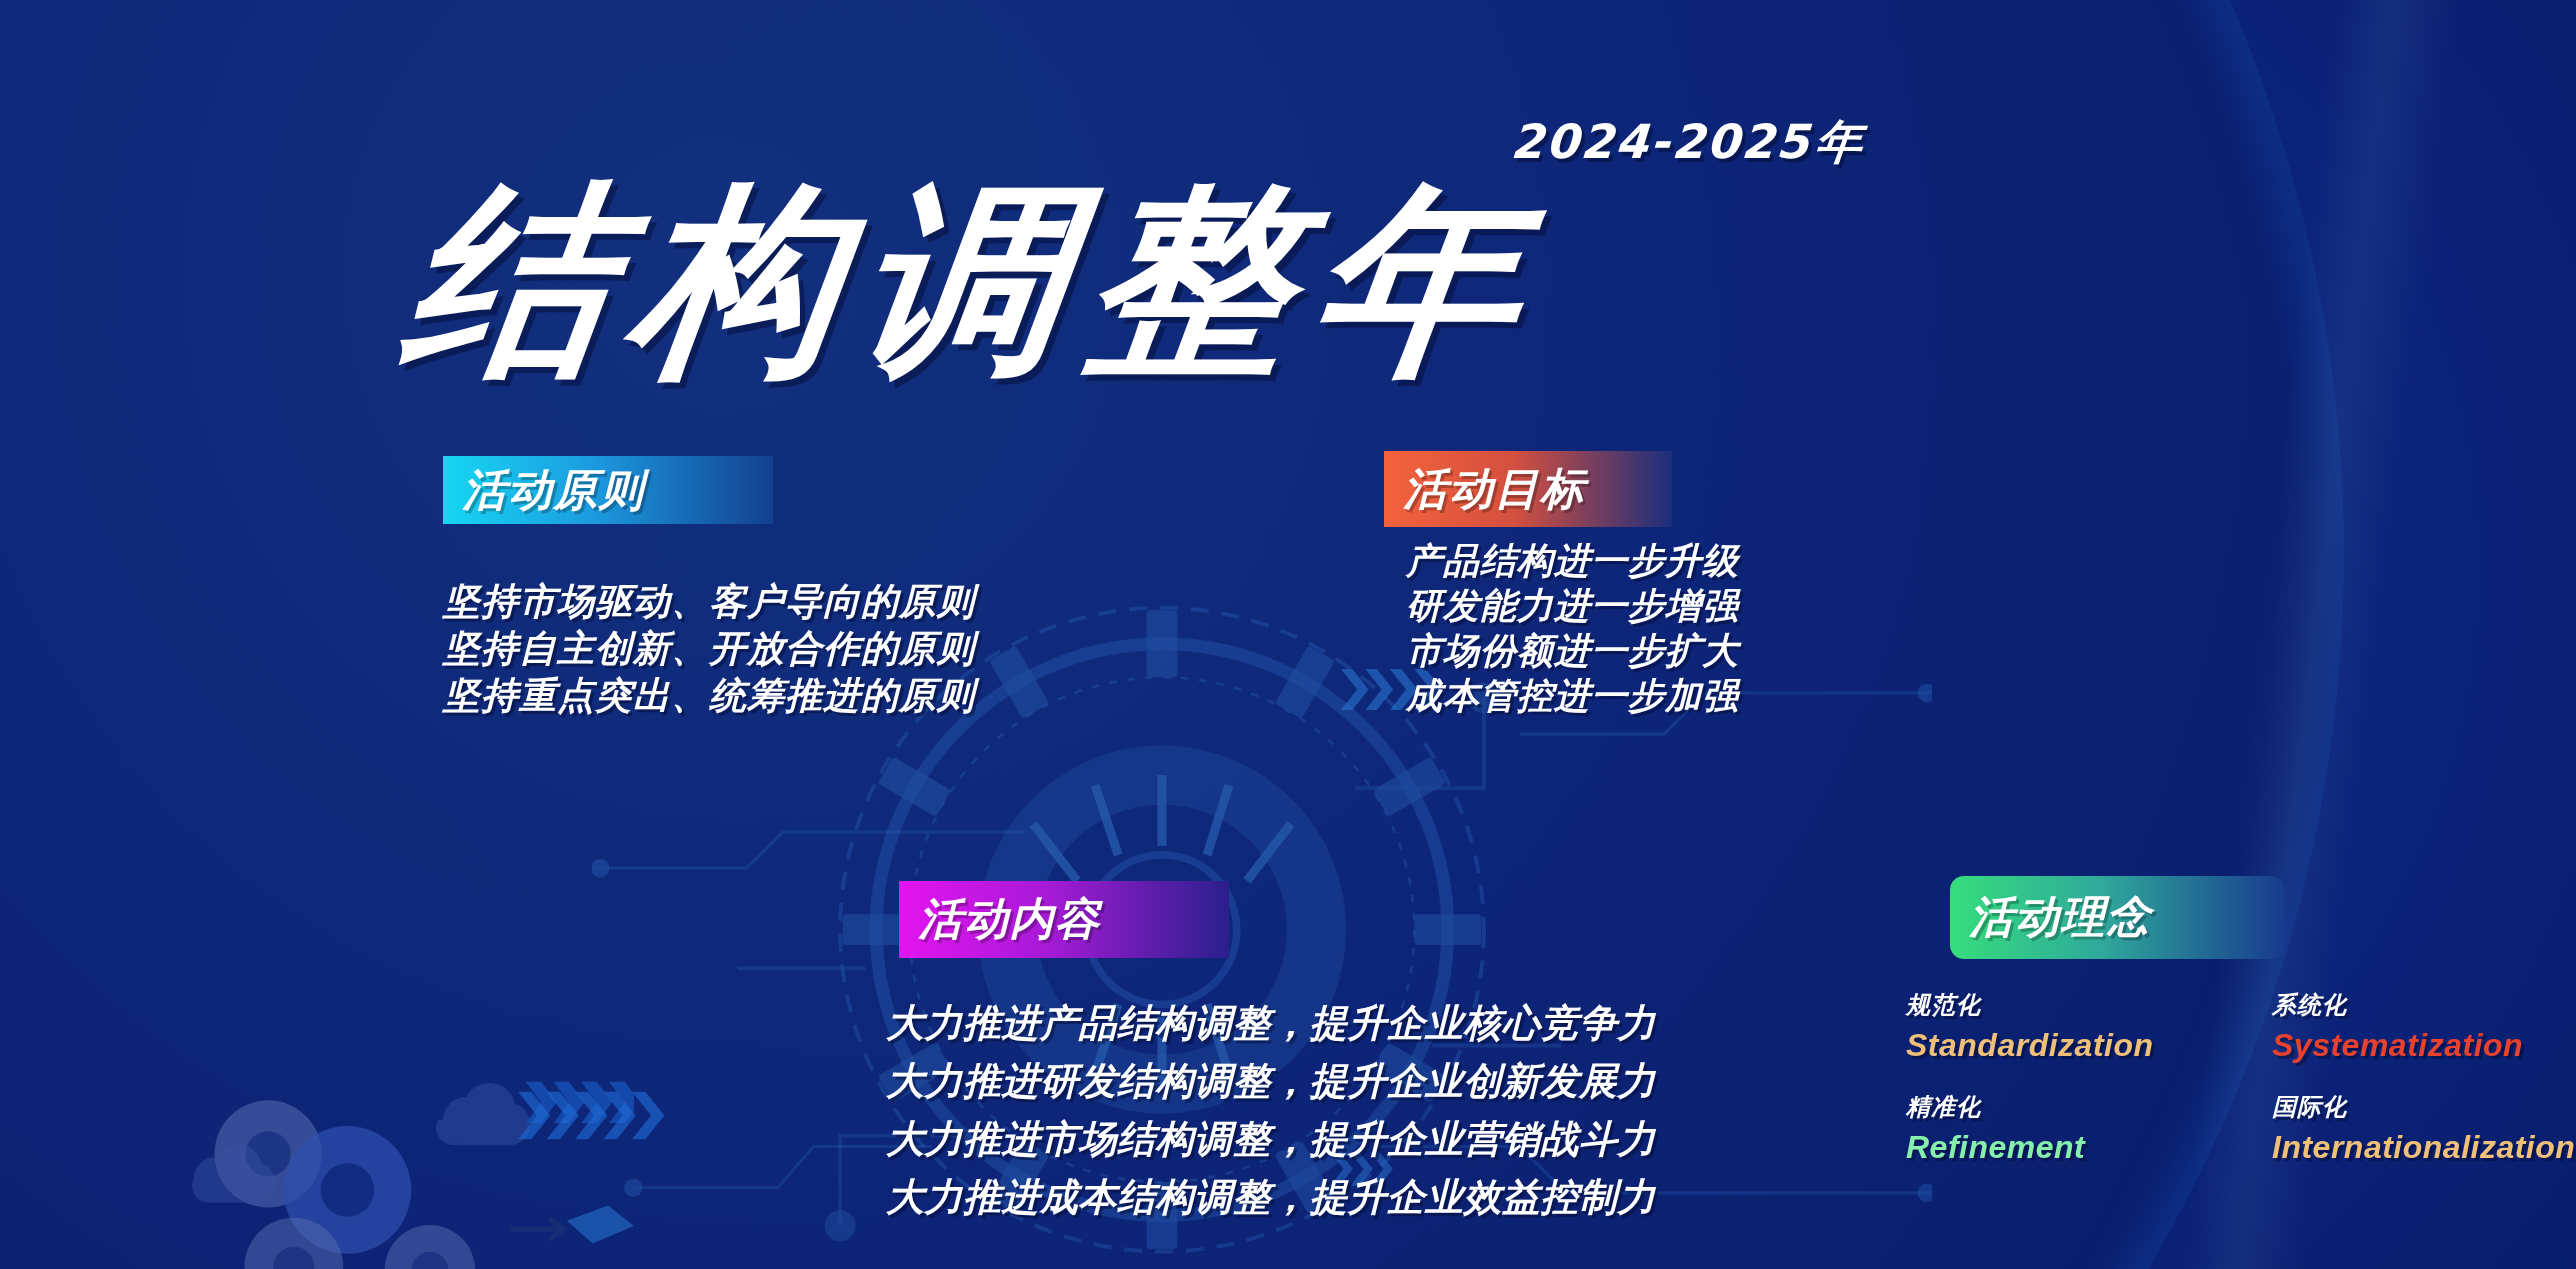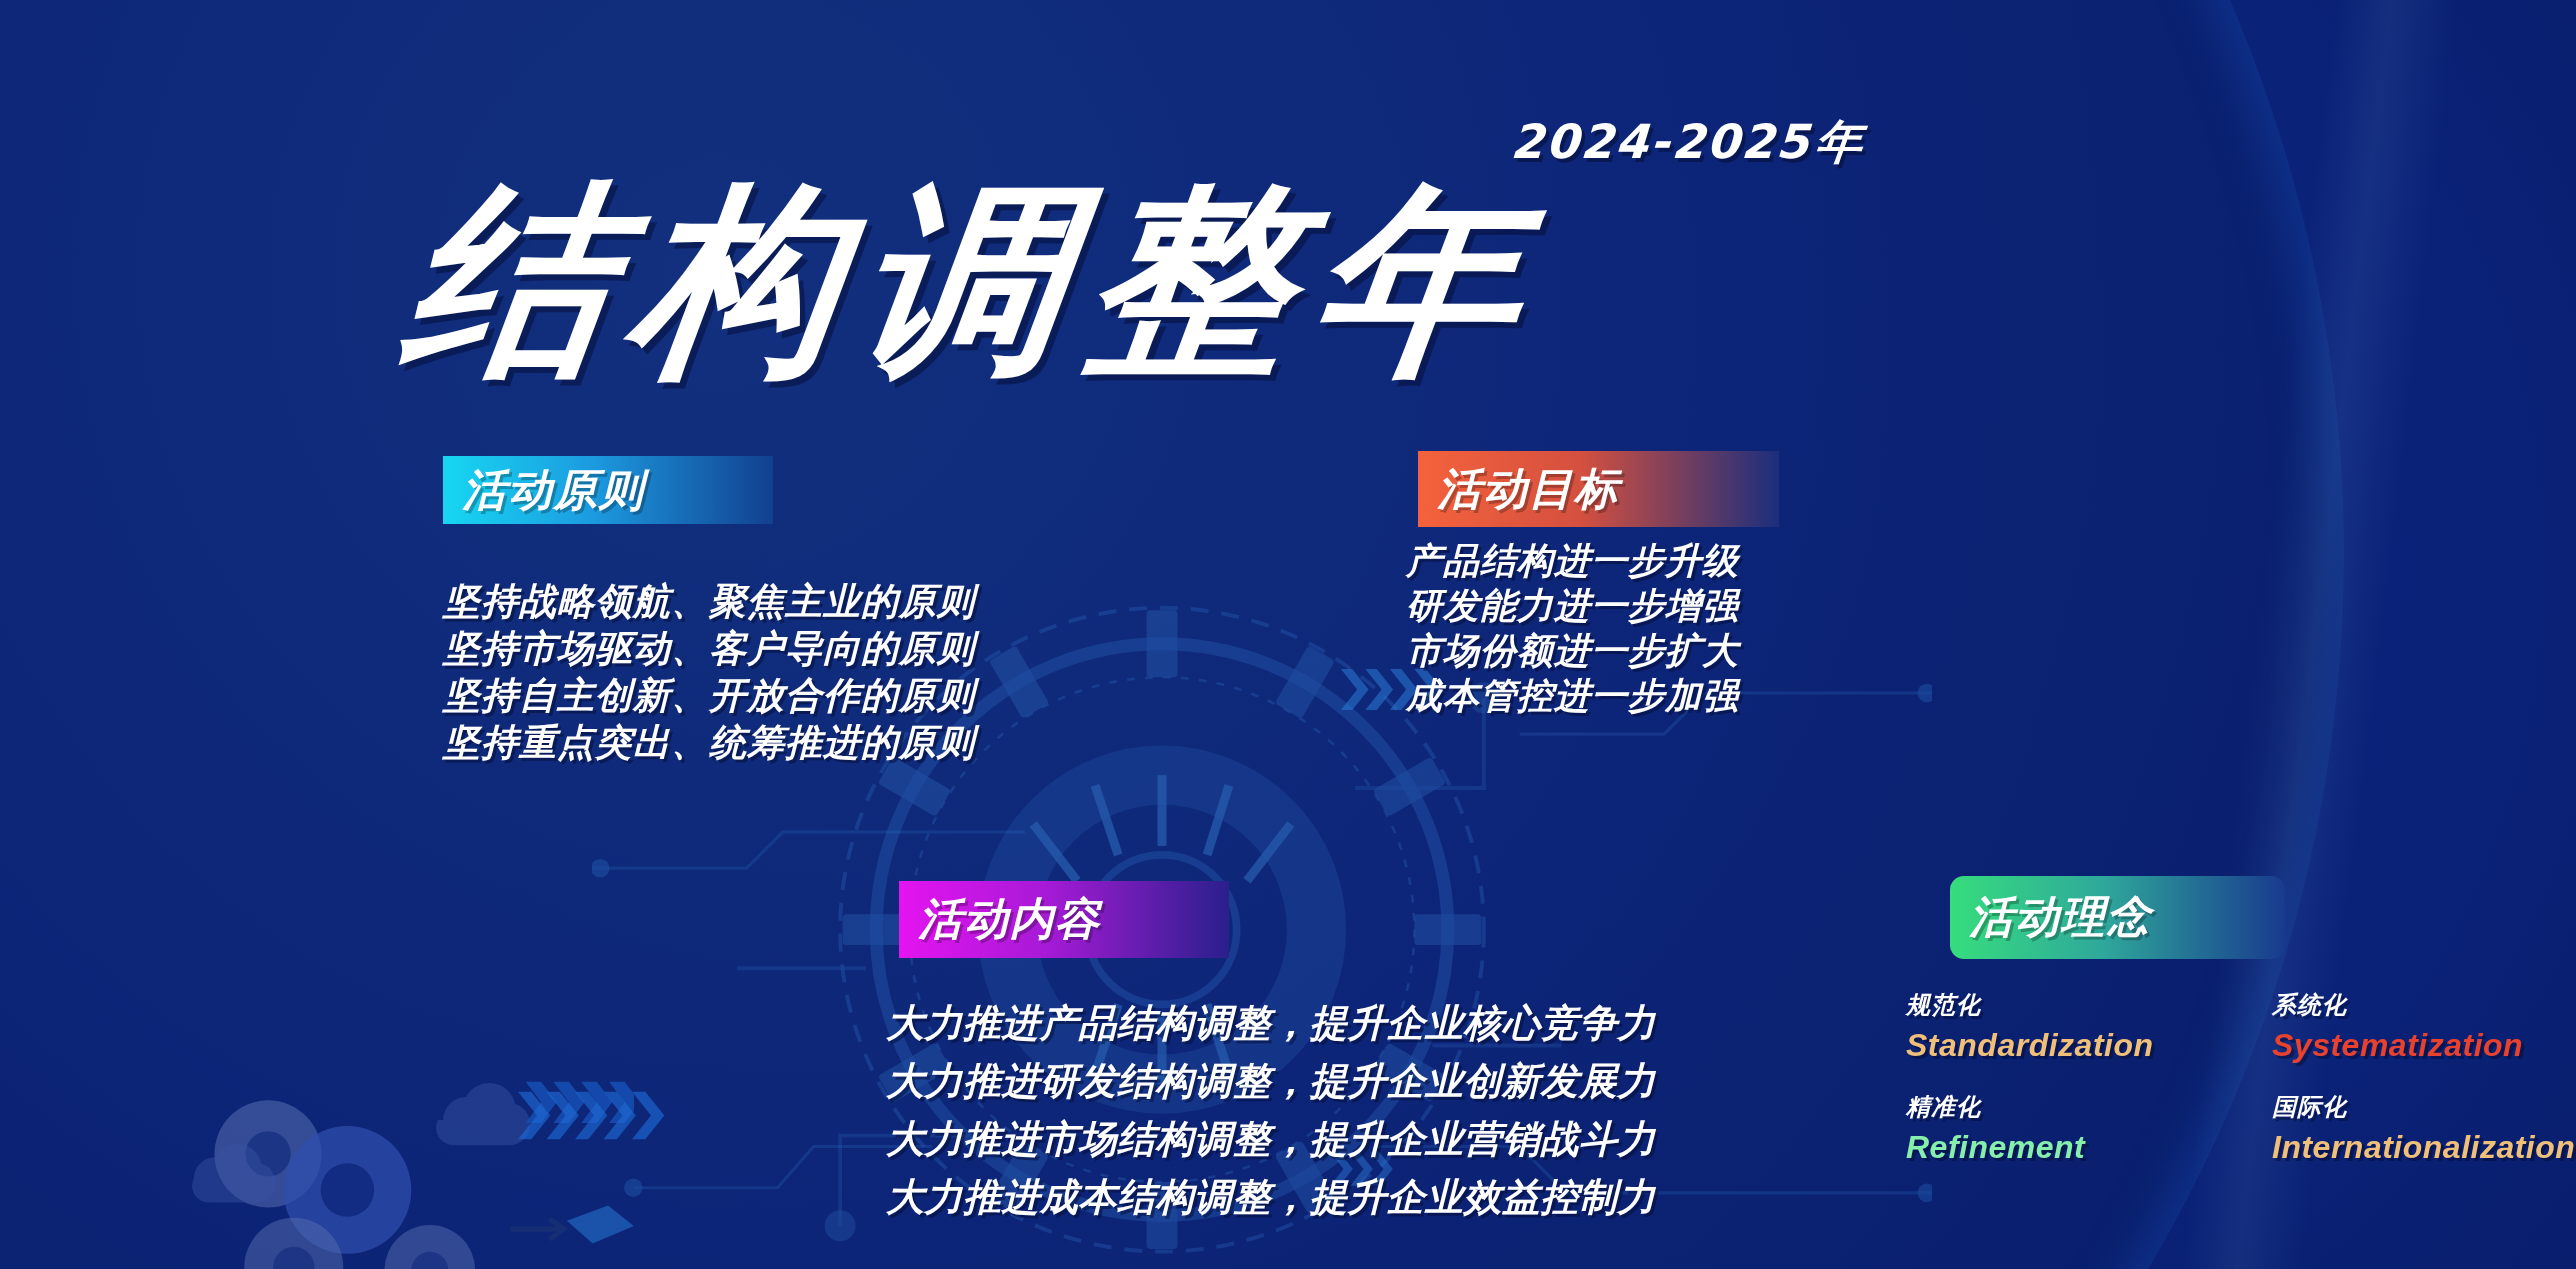--- a/index.html
+++ b/index.html
@@ -48,21 +48,21 @@
         text-shadow:3.6px 3.6px 0 rgba(3,12,52,.55);}
   .maintitle{position:absolute;left:407px;top:178px;font-size:206px;font-weight:bold;color:#fff;
         letter-spacing:20.6px;font-style:italic;transform:skewX(-7deg);line-height:1;
         text-shadow:6.2px 6.2px 0 rgba(3,12,52,.5);}
 
   .badge{position:absolute;display:flex;align-items:center;padding:0 19.6px;
          font-size:44px;font-weight:bold;color:#fff;font-style:italic;letter-spacing:1.5px;
          text-shadow:2.6px 2.6px 0 rgba(0,0,0,.25);}
   .badge.b-principle{left:443px;top:456px;width:330px;height:68px;
        background:linear-gradient(90deg,#17d7f2 0%,#1c9be0 45%,#12408f 100%);}
-  .badge.b-goal{left:1418px;top:451px;width:361px;height:76px;
+  .badge.b-goal{left:1384px;top:451px;width:288px;height:76px;
        background:linear-gradient(90deg,#f4623c 0%,#d4503f 45%,#1b2e7d 100%);}
   .badge.b-content{left:899px;top:881px;width:330px;height:77px;
        background:linear-gradient(90deg,#e414f0 0%,#a61ad6 45%,#2a1f8c 100%);font-family:Liberation Serif, serif;}
   .badge.b-idea{left:1950px;top:876px;width:335px;height:83px;
        background:linear-gradient(90deg,#36dd7d 0%,#2fa99b 45%,#183a8e 100%);border-radius:14px;}
 
   .lines{position:absolute;color:#fff;font-weight:bold;font-style:italic;
          text-shadow:3.1px 3.1px 0 rgba(3,12,52,.5);}
   .lines div{white-space:nowrap;}
   .lines.principle{left:443px;top:578px;font-size:37px;letter-spacing:1px;line-height:47px;}
@@ -234,21 +234,20 @@
       <polygon points="30,5 44,5 64,30 44,55 30,55 50,30"></polygon>
       <polygon points="60,5 74,5 94,30 74,55 60,55 80,30"></polygon>
     </svg>
   </div>
 
   <div class="year cn">2024-2025年</div>
   <div class="maintitle cn">结构调整年</div>
 
   <div class="badge b-principle cn">活动原则</div>
   <div class="lines principle cn">
-    <div>坚持战略领航、聚焦主业的原则</div>
     <div>坚持市场驱动、客户导向的原则</div>
     <div>坚持自主创新、开放合作的原则</div>
     <div>坚持重点突出、统筹推进的原则</div>
   </div>
 
   <div class="badge b-goal cn">活动目标</div>
   <div class="lines goal cn">
     <div>产品结构进一步升级</div>
     <div>研发能力进一步增强</div>
     <div>市场份额进一步扩大</div>

